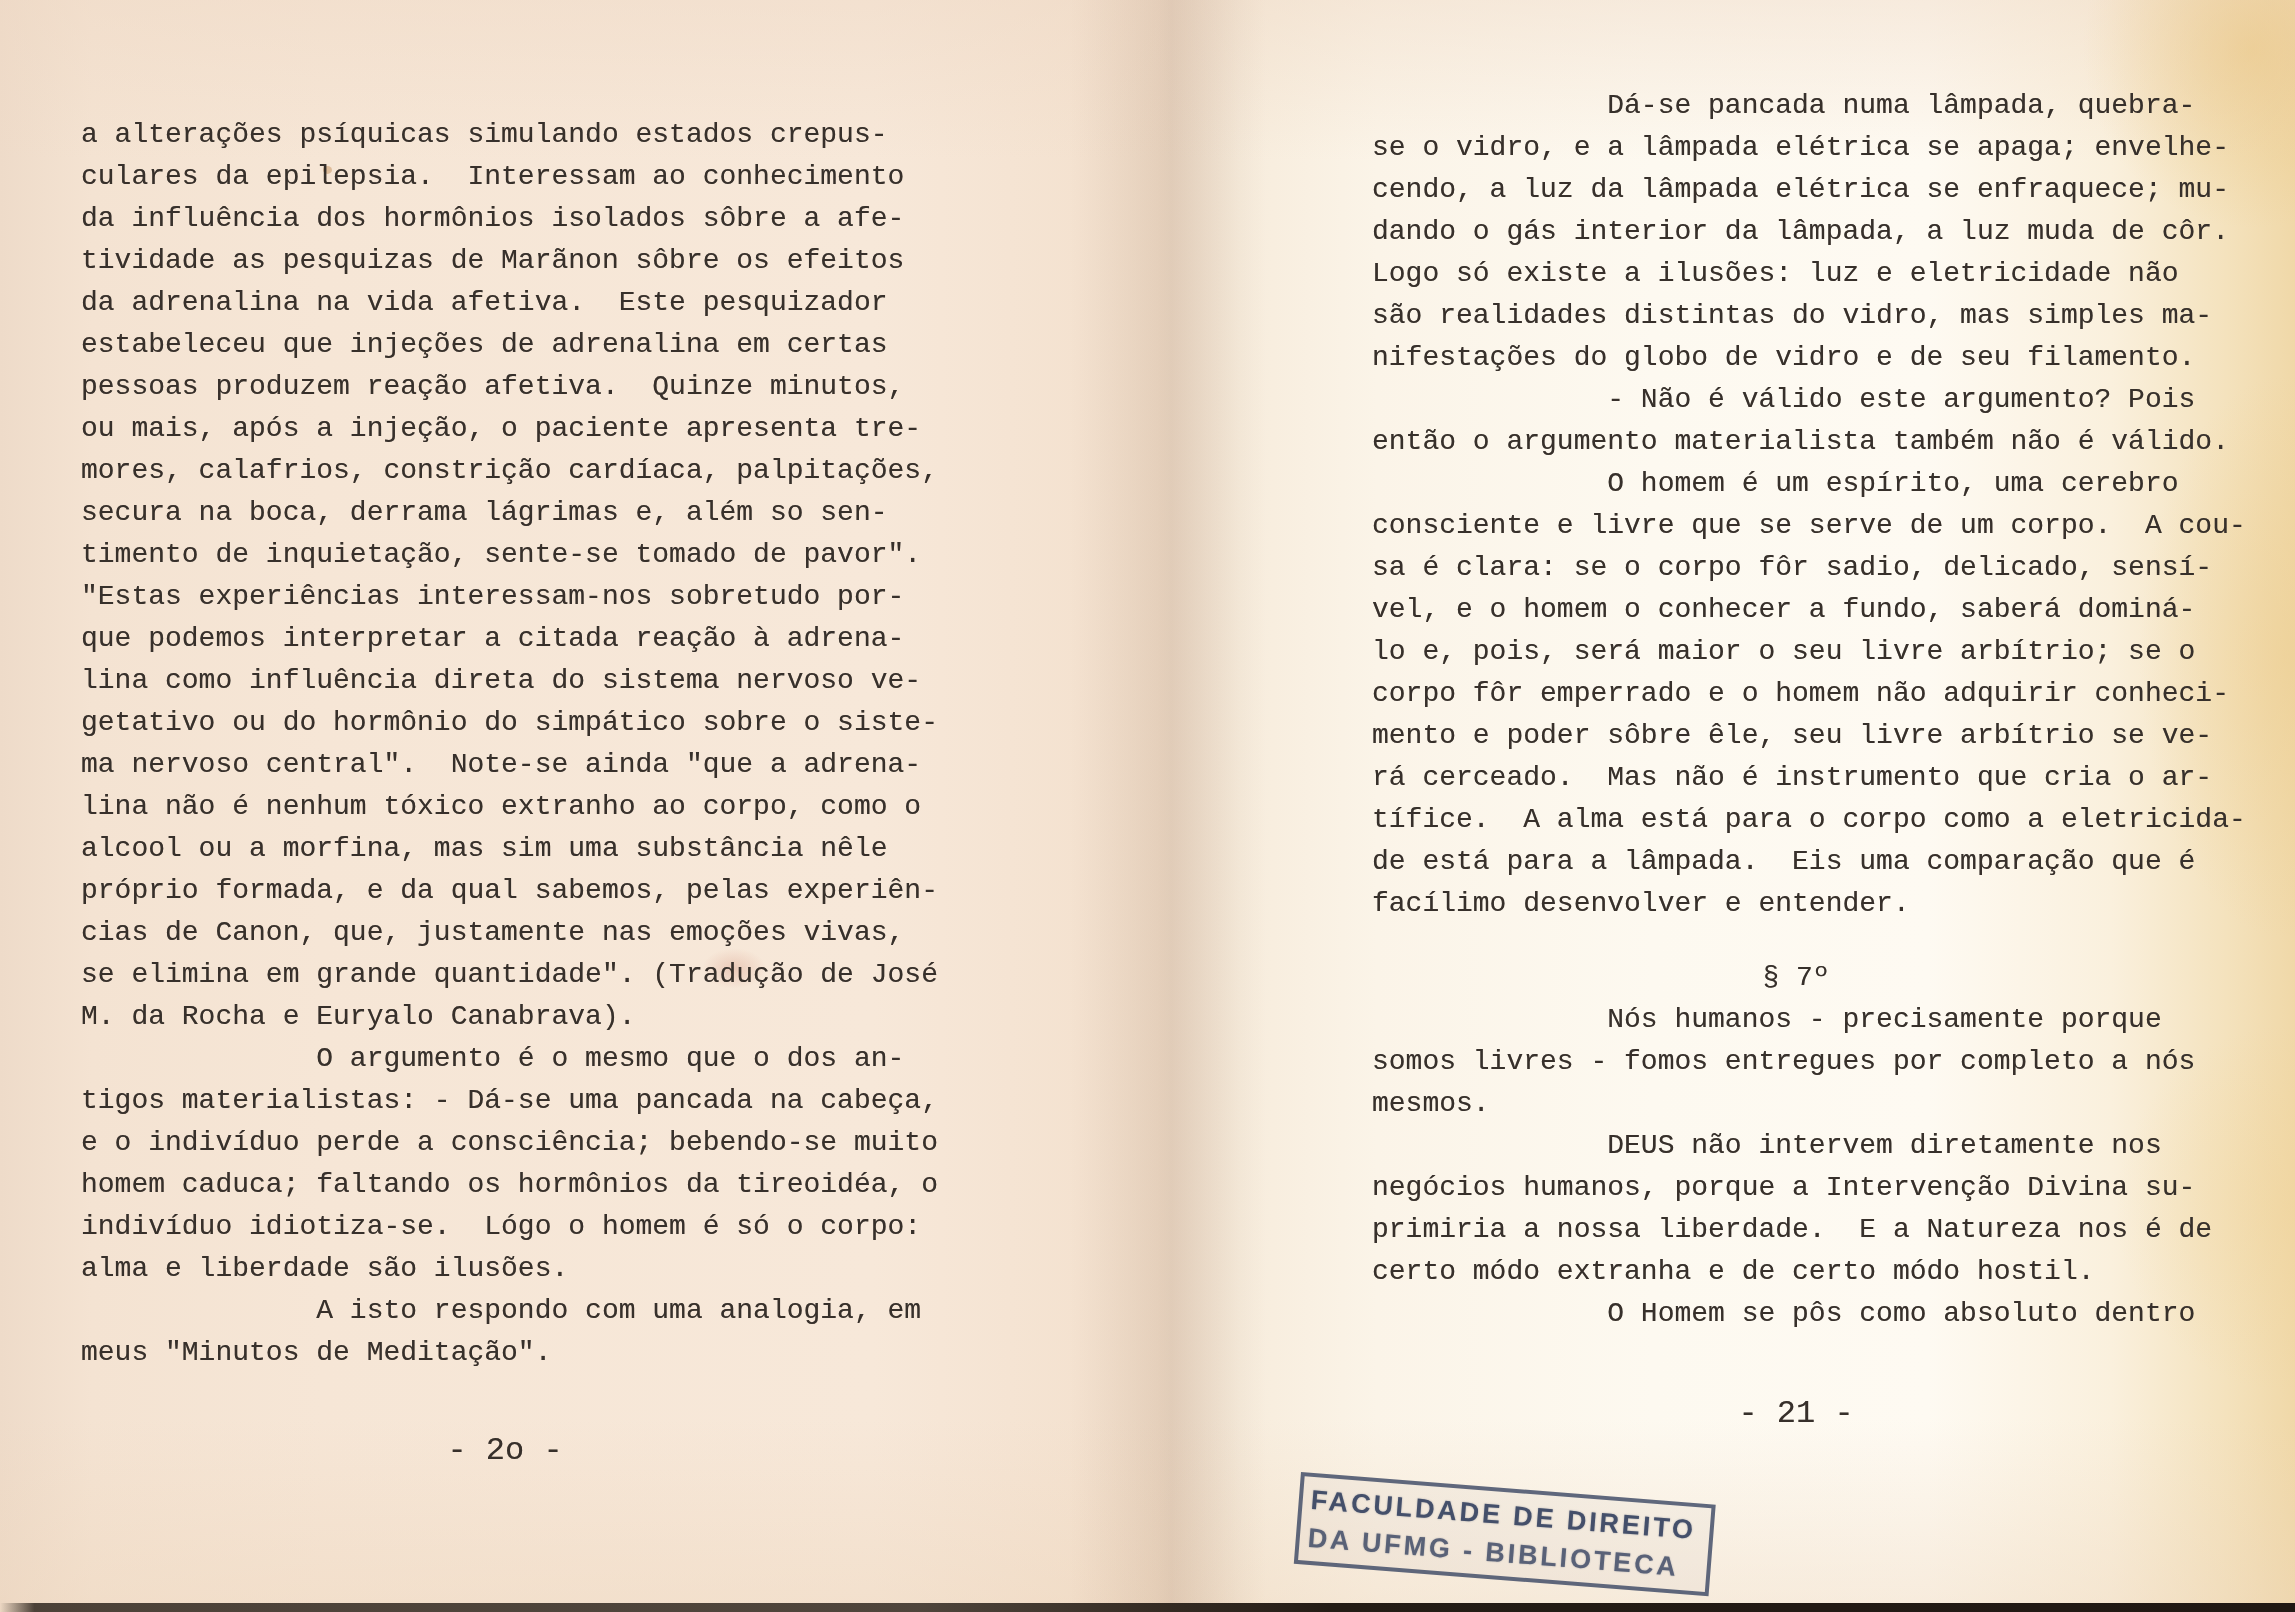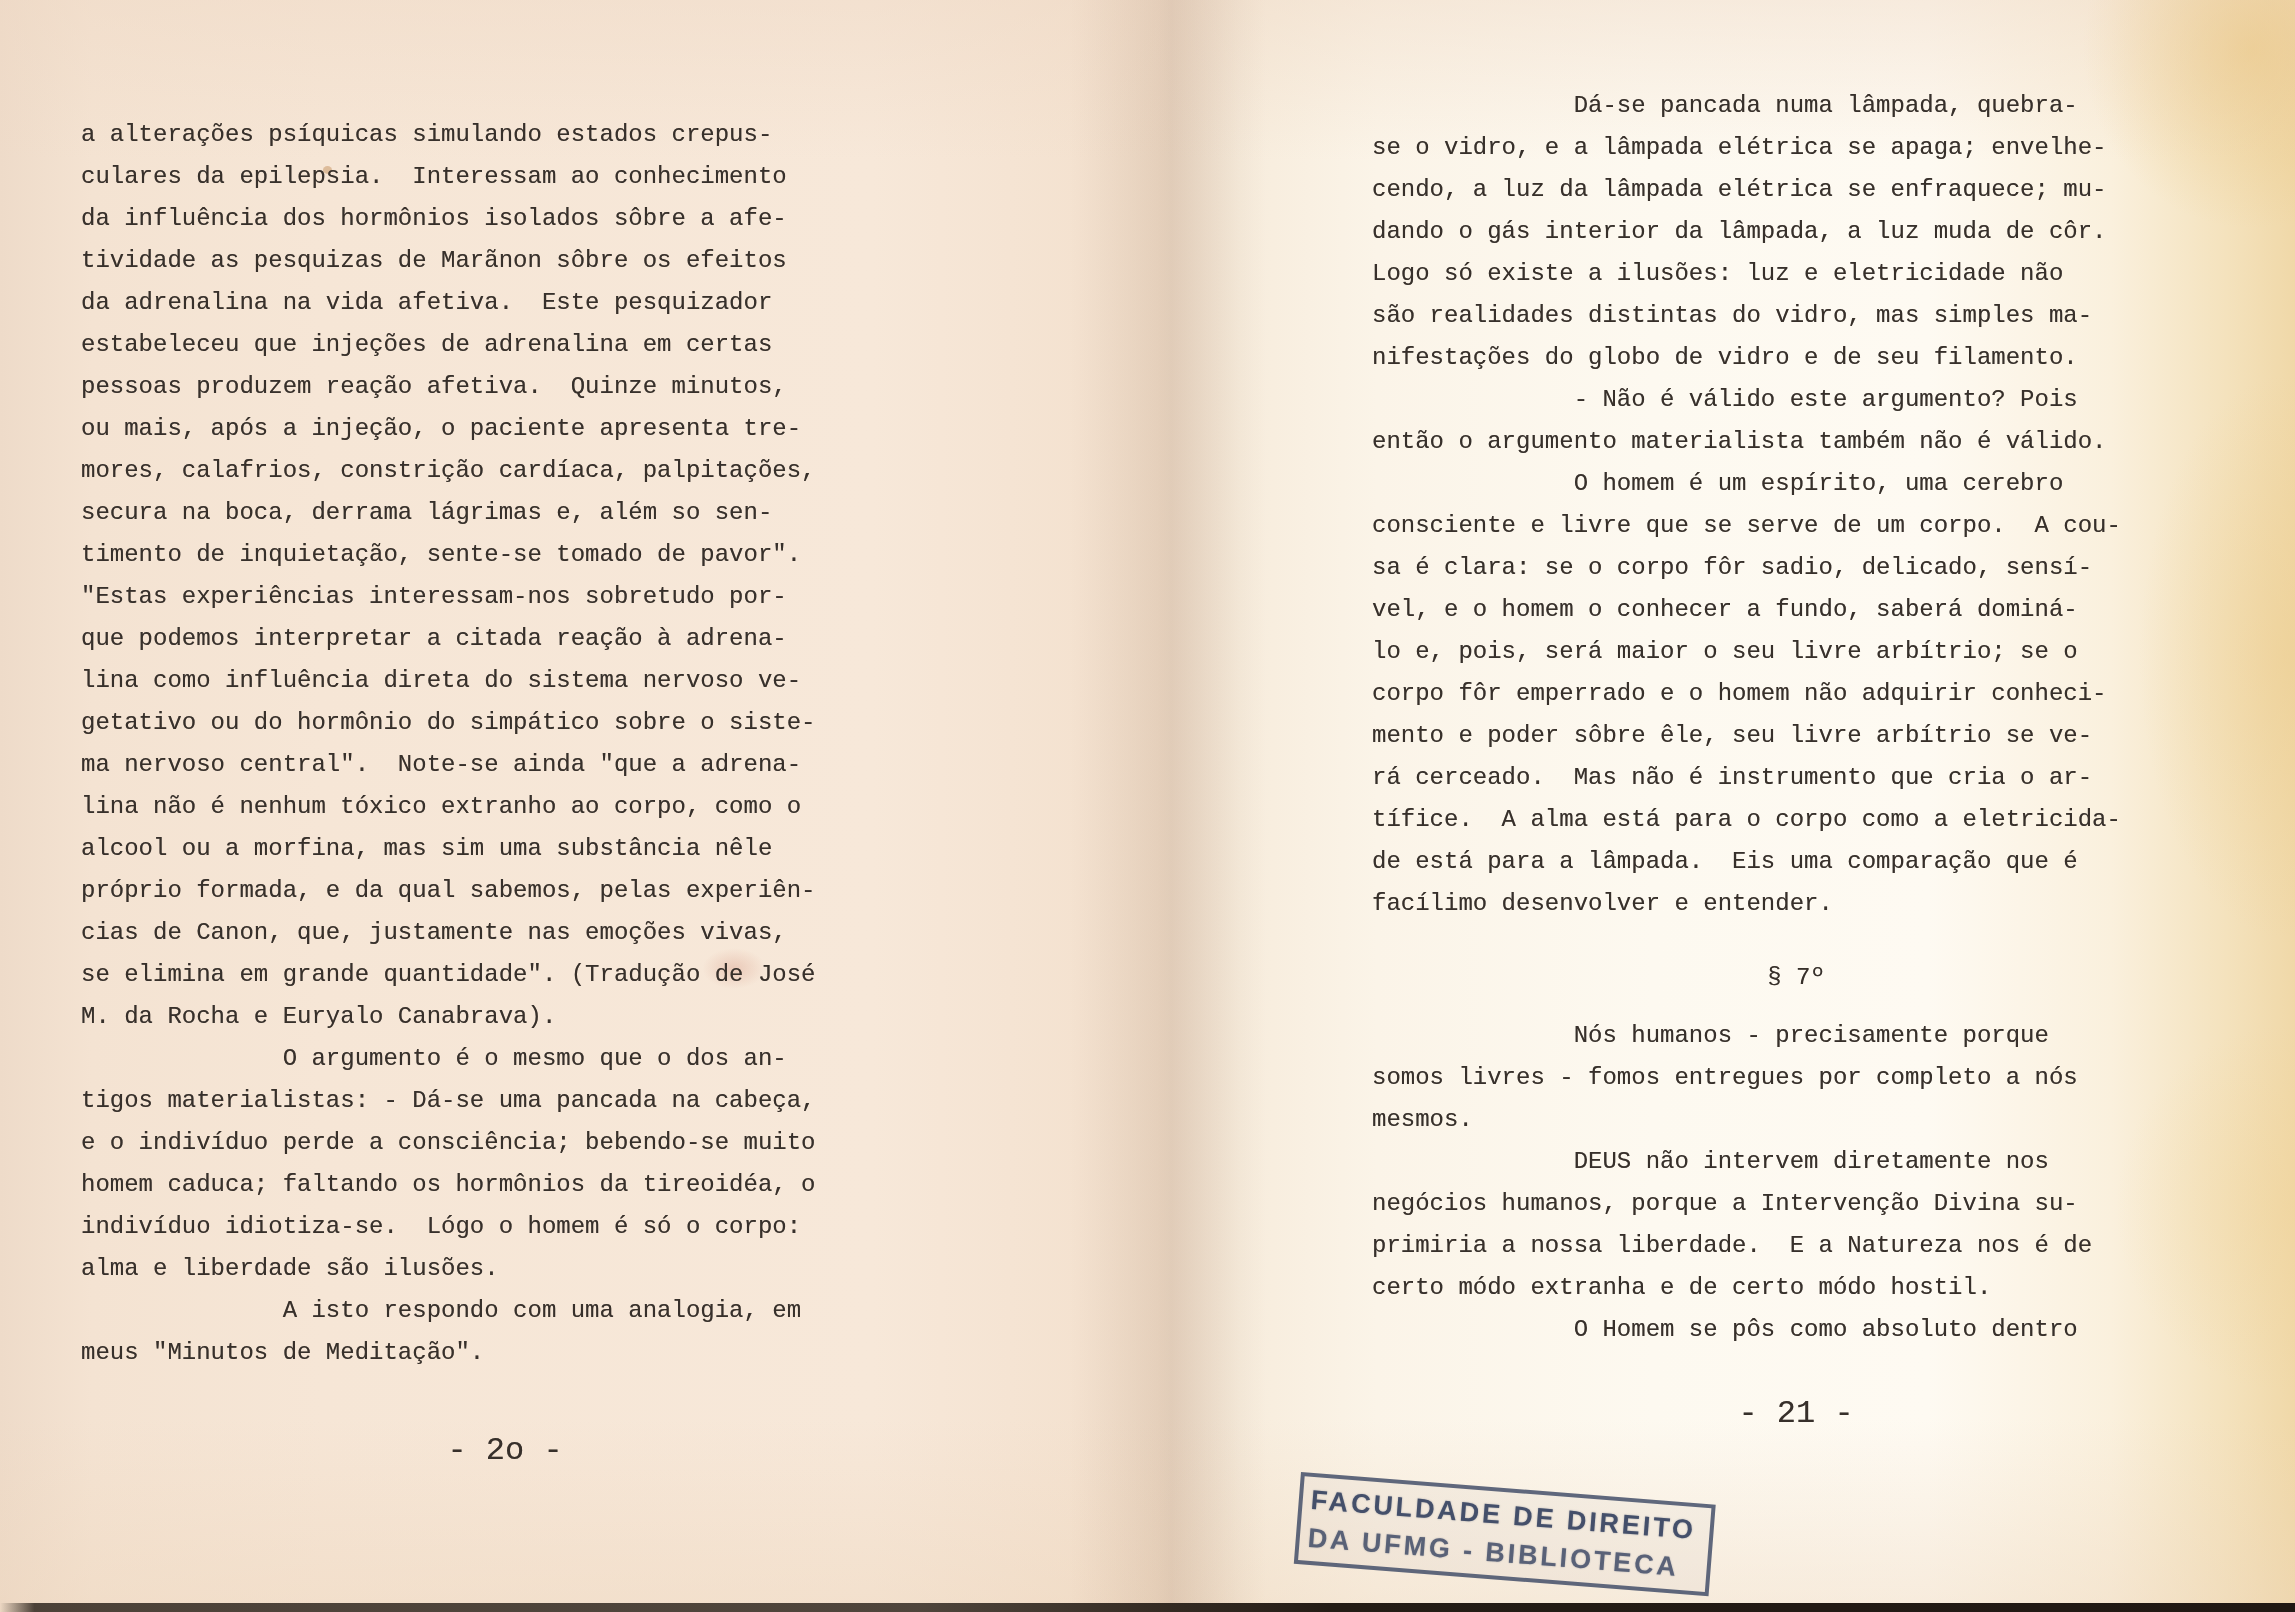--- a/index.html
+++ b/index.html
@@ -60,35 +60,35 @@
     position: absolute; left: 0; bottom: 0; width: 100%; height: 9.3px;
     background: linear-gradient(90deg,
       rgba(35,27,20,0.0) 0%, rgba(35,27,20,0.80) 1.5%, rgba(38,30,23,0.80) 40%,
       #241c15 58%, #201813 100%);
     pointer-events: none;
   }
 
   
   .textcol {
     position: absolute;
-    font-size: 24px;
+    font-size: 28px;
     line-height: 42px;
     letter-spacing: 0;
   }
   .tline {
     white-space: pre;
     text-shadow: 0 0 0.6px rgba(55,48,43,0.45);
   }
   .left-col  { left: 81px;  top: 114px; width: 848px; }
   .right-col { left: 1372px; top: 85px; width: 848px; }
 
   .section-heading {
     display: block;
     width: 100%;
-    margin: 32px 0 16px 0;
+    margin: 32px 0 0 0;
     line-height: 42px;
     text-align: center;
     white-space: pre;
     text-shadow: 0 0 0.6px rgba(55,48,43,0.45);
   }
 
   .page-number {
     position: absolute;
     width: 848px;
     font-size: 32px;

